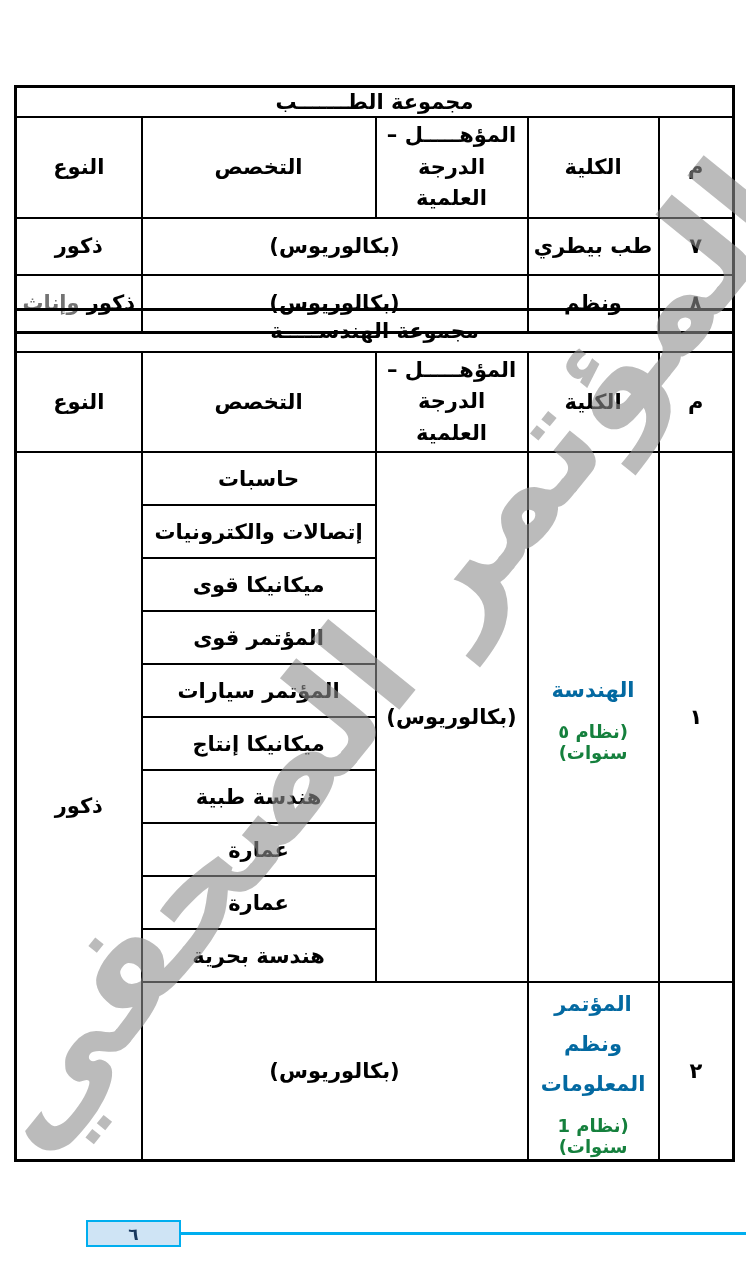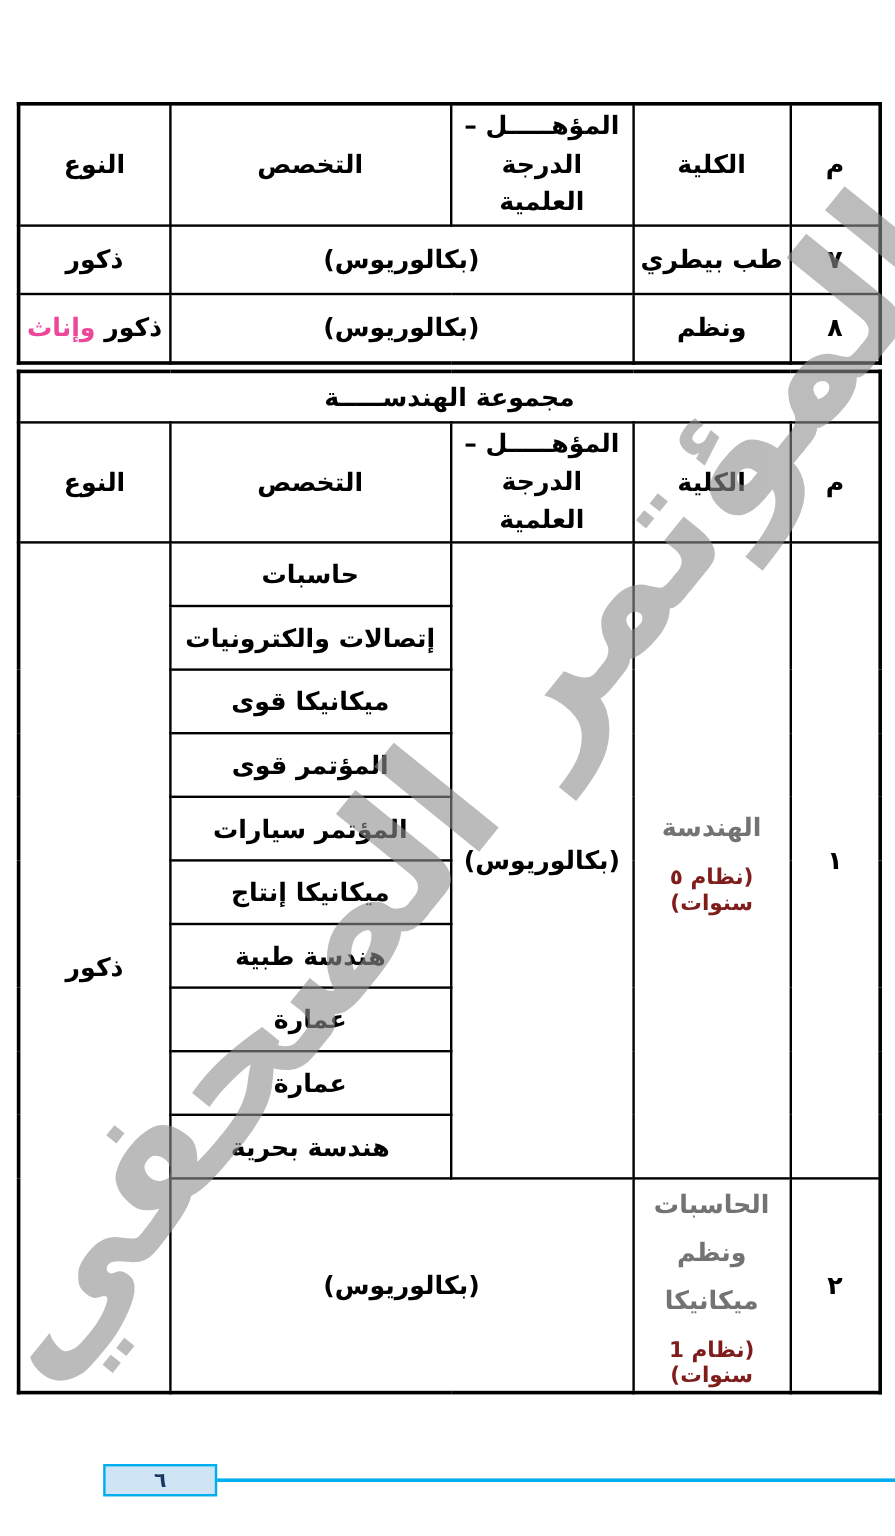--- a/index.html
+++ b/index.html
@@ -22,23 +22,23 @@
   }
   table.tbl td {
     border:2px solid #000;
     text-align:center;
     vertical-align:middle;
     font-weight:bold;
     font-size:21px;
     padding:2px 3px;
     color:#000;
   }
-  .red  { color:#ec4899; }
-  .blue { color:#7f1d1d; }
-  .black{ color:#737373; }
+  .red  { color:#737373; }
+  .blue { color:#15803d; }
+  .black{ color:#0369a1; }
 
   .title-cell { font-size:23px; letter-spacing:1px; }
   .head-cell  { font-size:22px; }
   .num-cell   { font-size:20px; }
   .note { font-size:18px; margin-top:10px; }
   .college-name { font-size:21px; line-height:1.9; }
   .qual-line { line-height:1.5; }
 
   
   #medicine-table { left:14px; top:85px; width:718px; }
@@ -98,20 +98,23 @@
 
   <table class="tbl" id="medicine-table" dir="rtl">
     <colgroup>
       <col class="c-no">
         <col class="c-col">
         <col class="c-qual">
         <col class="c-spec">
         <col class="c-gen">
     </colgroup>
     <tbody>
+        <tr class="t-title">
+      <td colspan="5" class="red title-cell">مجموعة الطـــــــب</td>
+    </tr>
     <tr class="t-head">
       <td class="blue head-cell">م</td>
       <td class="blue head-cell">الكلية</td>
       <td class="blue head-cell">
         <div class="qual-line">المؤهـــــل –</div>
         <div class="qual-line">الدرجة العلمية</div>
       </td>
       <td class="blue head-cell">التخصص</td>
       <td class="blue head-cell">النوع</td>
     </tr>
@@ -193,21 +196,21 @@
     <tr class="spec-row">
           <td class="black">عمارة</td>
         </tr>
     <tr class="spec-row">
           <td class="black">هندسة بحرية</td>
         </tr>
 
     <tr class="t-row2">
       <td class="red num-cell">٢</td>
       <td>
-        <div class="black college-name">الحاسبات ونظم ميكانيكا</div>
+        <div class="black college-name">المؤتمر ونظم المعلومات</div>
         <div class="blue note">(نظام 1 سنوات)</div>
       </td>
       <td colspan="2" class="blue">(بكالوريوس)</td>
     </tr>
   </tbody>
     </table>
 
   <div class="watermark">المؤتمر الصحفي</div>
 
   <div class="footer-line" style="background: rgb(0, 174, 239);"></div>

